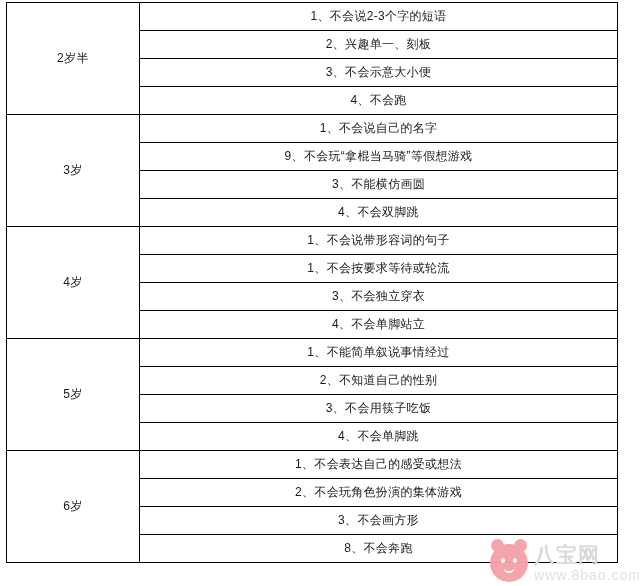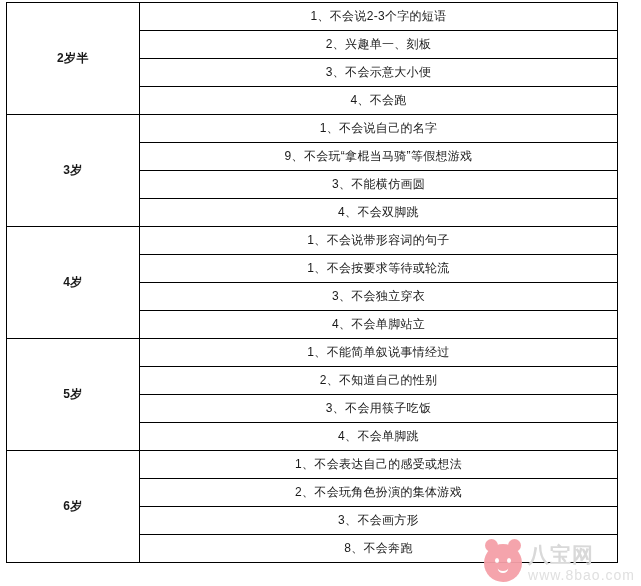--- a/index.html
+++ b/index.html
@@ -33,33 +33,33 @@
     border: 1px solid #000000;
     height: 27px;
     padding: 0 4px;
     font-size: 12px;
     line-height: 1.2;
     vertical-align: middle;
   }
   td.age-cell {
     width: 124px;
     text-align: center;
-    font-weight: bold;
+    font-weight: normal;
     font-size: 13.5px;
     letter-spacing: 0.5px;
   }
   td.item-cell {
     text-align: center;
     font-size: 13.5px;
     letter-spacing: 0.3px;
   }
   
   .watermark {
     position: absolute;
-    right: 6px;
+    right: 0;
     bottom: 4px;
     display: flex;
     align-items: flex-start;
     gap: 6px;
     pointer-events: none;
     margin-top: 36px;
   }
   .wm-face {
     width: 38px;
     height: 38px;

